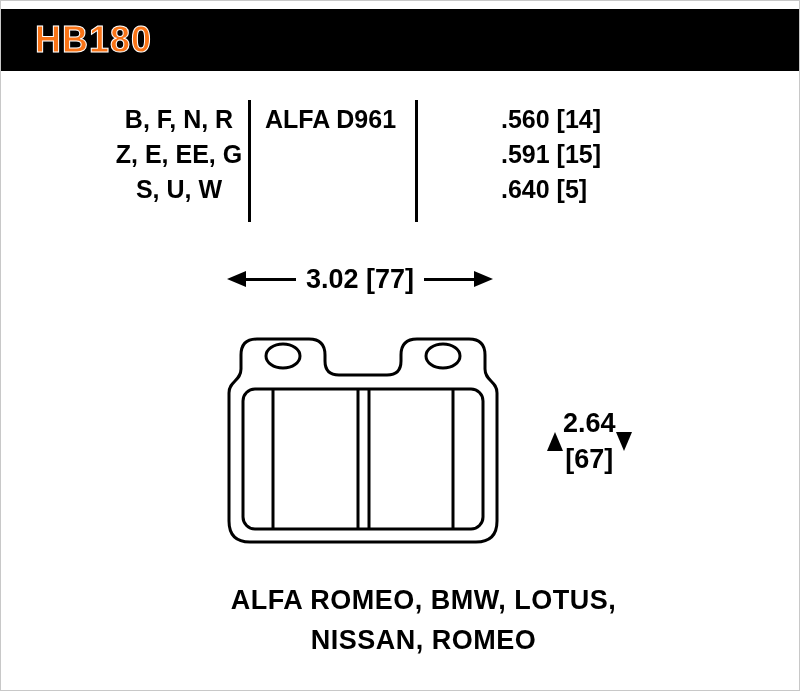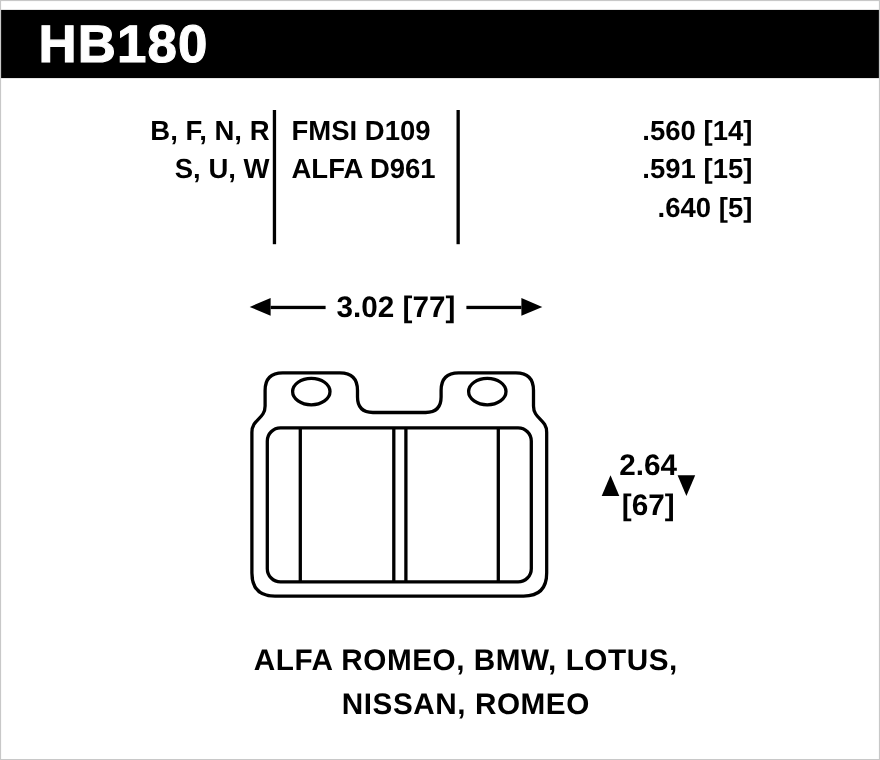--- a/index.html
+++ b/index.html
@@ -19,39 +19,39 @@
   .header-bar {
     position: absolute;
     left: 0; right: 0; top: 8px;
     height: 62px;
     background: #000;
     display: flex;
     align-items: center;
     padding-left: 34px;
   }
   .part-number {
-    color: #ffffff;
-    font-size: 48px;
+    color: #f97316;
+    font-size: 36px;
     font-weight: bold;
     letter-spacing: 1px;
     -webkit-text-stroke: 1px #fff;
   }
 
   
   .spec-col {
     position: absolute;
     top: 101px;
     font-size: 25px;
     font-weight: bold;
     line-height: 35px;
     white-space: nowrap;
   }
-  .col-compounds { left: 112px; width: 132px; text-align: right; }
+  .col-compounds { left: 112px; width: 132px; text-align: center; }
   .col-fmsi      { left: 264px; width: 146px; text-align: left; }
-  .col-thickness { left: 483px; width: 200px; text-align: right; }
+  .col-thickness { left: 500px; width: 200px; text-align: left; }
   .table-divider {
     position: absolute;
     top: 99px;
     width: 3px;
     height: 122px;
     background: #000;
   }
   .divider-1 { left: 247px; }
   .divider-2 { left: 414px; }
 
@@ -114,25 +114,25 @@
 <body>
 
 <div class="canvas">
 
   <div class="header-bar">
     <span class="part-number">HB180</span>
   </div>
 
   <div class="spec-col col-compounds">
     <div>B, F, N, R</div>
+    <div>Z, E, EE, G</div>
     <div>S, U, W</div>
   </div>
   <div class="table-divider divider-1"></div>
   <div class="spec-col col-fmsi">
-    <div>FMSI D109</div>
     <div>ALFA D961</div>
   </div>
   <div class="table-divider divider-2"></div>
   <div class="spec-col col-thickness">
     <div>.560 [14]</div>
     <div>.591 [15]</div>
     <div>.640 [5]</div>
   </div>
 
   <div class="dim-h">

